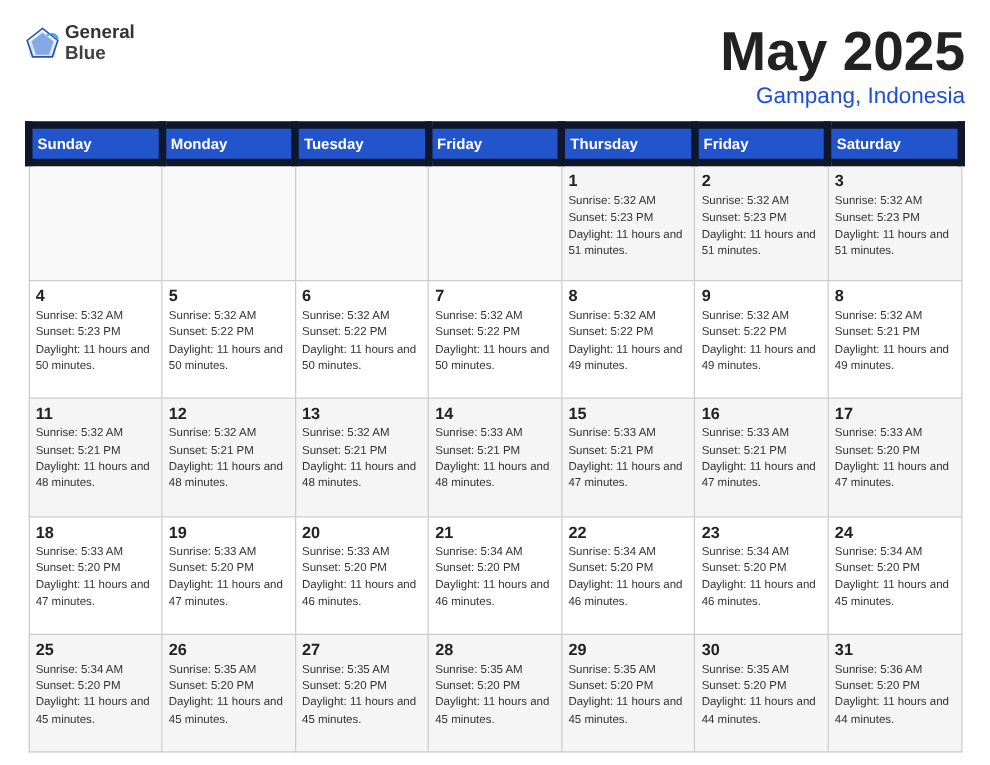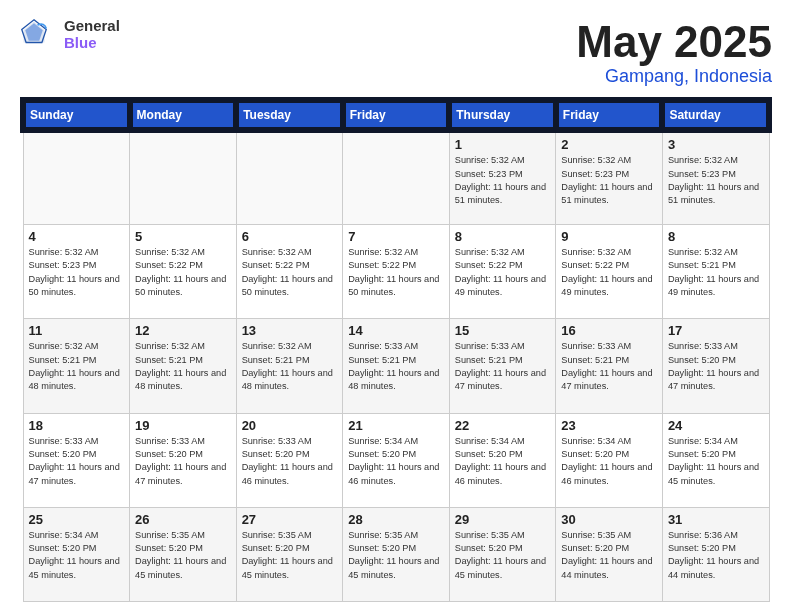--- a/index.html
+++ b/index.html
@@ -18,36 +18,37 @@
       flex-direction: column;
     }
     .header {
       display: flex;
       justify-content: space-between;
       align-items: flex-start;
       margin-bottom: 10px;
     }
     .logo {
       display: flex;
-      gap: 16px;
+      align-items: center;
+      gap: 4px;
     }
     .logo-text {
       display: flex;
       flex-direction: column;
       line-height: 1.1;
     }
     .logo-general {
       font-size: 15px;
       font-weight: bold;
       color: #333;
     }
     .logo-blue {
       font-size: 15px;
       font-weight: bold;
-      color: #8b5cf6;
+      color: #404040;
     }
     .logo-icon {
       width: 28px;
       height: 28px;
     }
     .title-block {
       text-align: right;
     }
     .month-title {
       font-size: 44px;

